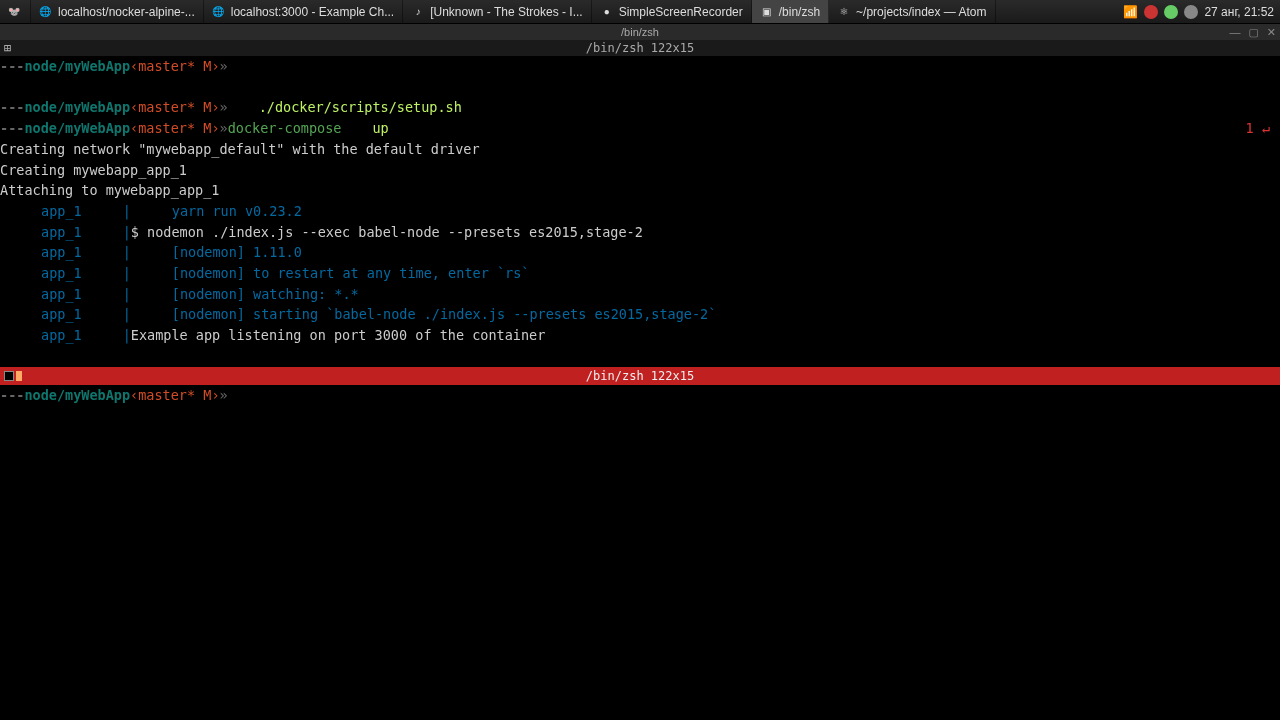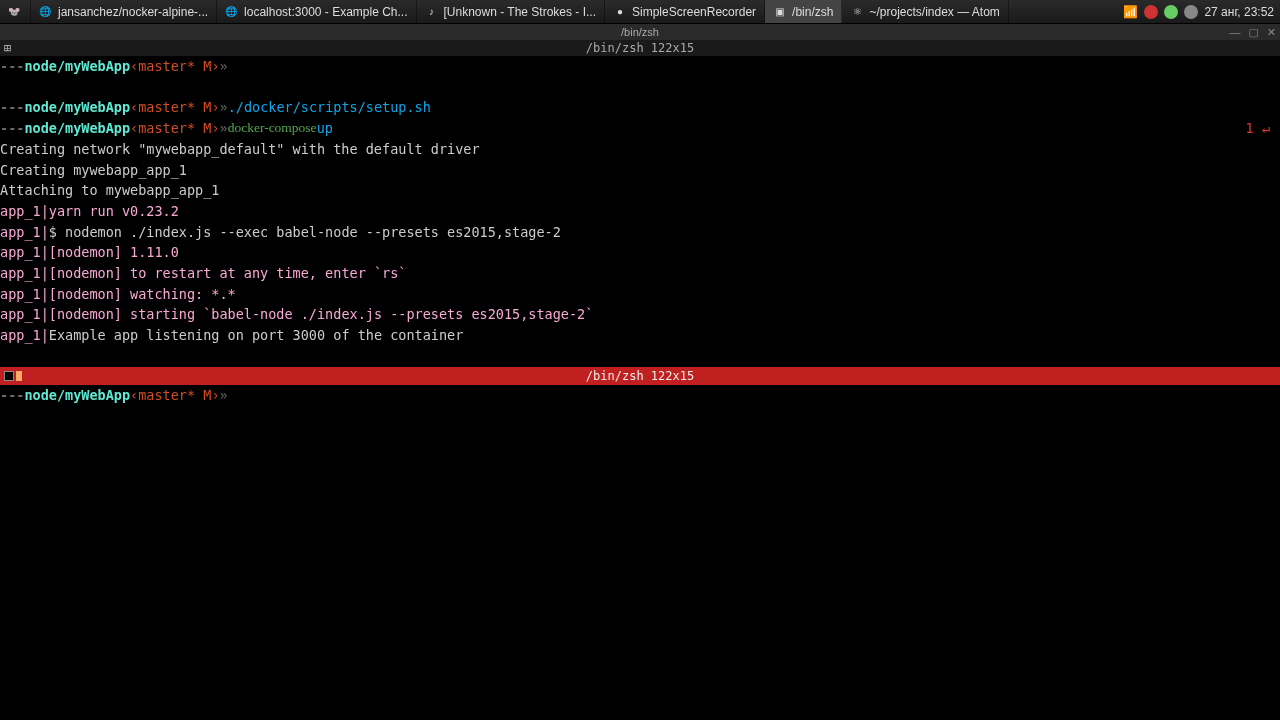--- a/index.html
+++ b/index.html
@@ -46,28 +46,28 @@
     align-items:center; justify-content:center;
     position:relative;
   }
   .tmux-left { position:absolute; left:4px; font-size:12px; }
   .term {
     line-height: 20.7px;
     padding: 0;
     white-space: pre;
   }
   .prompt-dash { color:#666; font-weight:bold; }
-  .prompt-path { color:#5eead4; font-weight:bold; }
+  .prompt-path { color:#0f766e; font-weight:bold; }
   .prompt-branch { color:#d34c26; }
   .prompt-angle { color:#666; }
   .prompt-mark { color:#d34c26; }
   .output-white { color:#ccc; }
-  .output-green { color:#f9a8d4; }
-  .cmd { color:#53a553;font-family:Liberation Serif, serif; }
-  .cmd-args { color:#0ea5e9; }
+  .output-green { color:#0369a1;padding-left:41px; }
+  .cmd { color:#53a553; }
+  .cmd-args { color:#bef264;margin-left:31px; }
   .err-count { color:#d33; position:absolute; right:10px; }
   .split-bar {
     background:#c02020;
     height:18px;
     display:flex; align-items:center;
     color:#eee; font-size:12px; justify-content:center;
     position:relative;
   }
   .split-left { position:absolute; left:4px; display:flex; align-items:center; gap:2px; }
   .sb-box { width:10px;height:10px;background:#000;border:1px solid #888; }
@@ -76,21 +76,21 @@
 </style>
 </head>
 <body>
 
 <div class="taskbar">
   <div class="tb-item">
     <span class="tb-icon">🐭</span>
   </div>
   <div class="tb-item">
     <span class="tb-icon">🌐</span>
-    <span>jansanchez/nocker-alpine-...</span>
+    <span>localhost/nocker-alpine-...</span>
   </div>
   <div class="tb-item">
     <span class="tb-icon">🌐</span>
     <span>localhost:3000 - Example Ch...</span>
   </div>
   <div class="tb-item">
     <span class="tb-icon">♪</span>
     <span>[Unknown - The Strokes - I...</span>
   </div>
   <div class="tb-item">
@@ -103,21 +103,21 @@
   </div>
   <div class="tb-item">
     <span class="tb-icon">⚛</span>
     <span>~/projects/index — Atom</span>
   </div>
   <div class="tb-right">
     <span style="font-size:12px;">📶</span>
     <span class="tray-ic" style="background:#c33;"></span>
     <span class="tray-ic" style="background:#6c6;"></span>
     <span class="tray-ic" style="background:#888;"></span>
-    <span>27 aнг, 23:52</span>
+    <span>27 aнг, 21:52</span>
   </div>
 </div>
 
 <div class="window-title">
   <span>/bin/zsh</span>
   <div class="win-ctrls">
     <span>—</span>
     <span>▢</span>
     <span>✕</span>
   </div>

